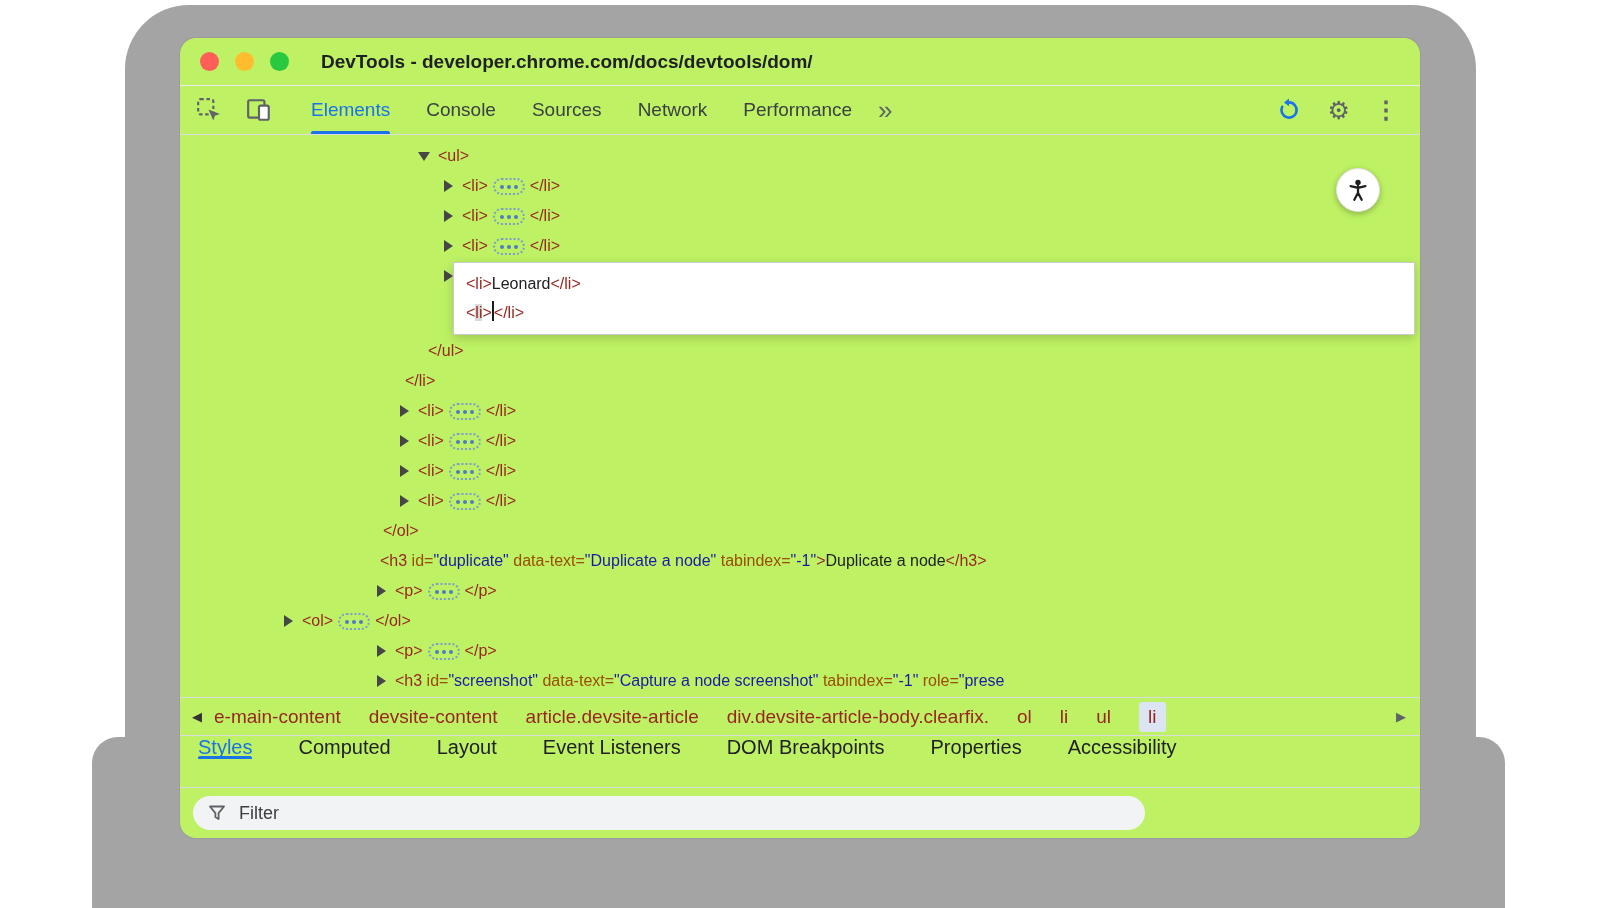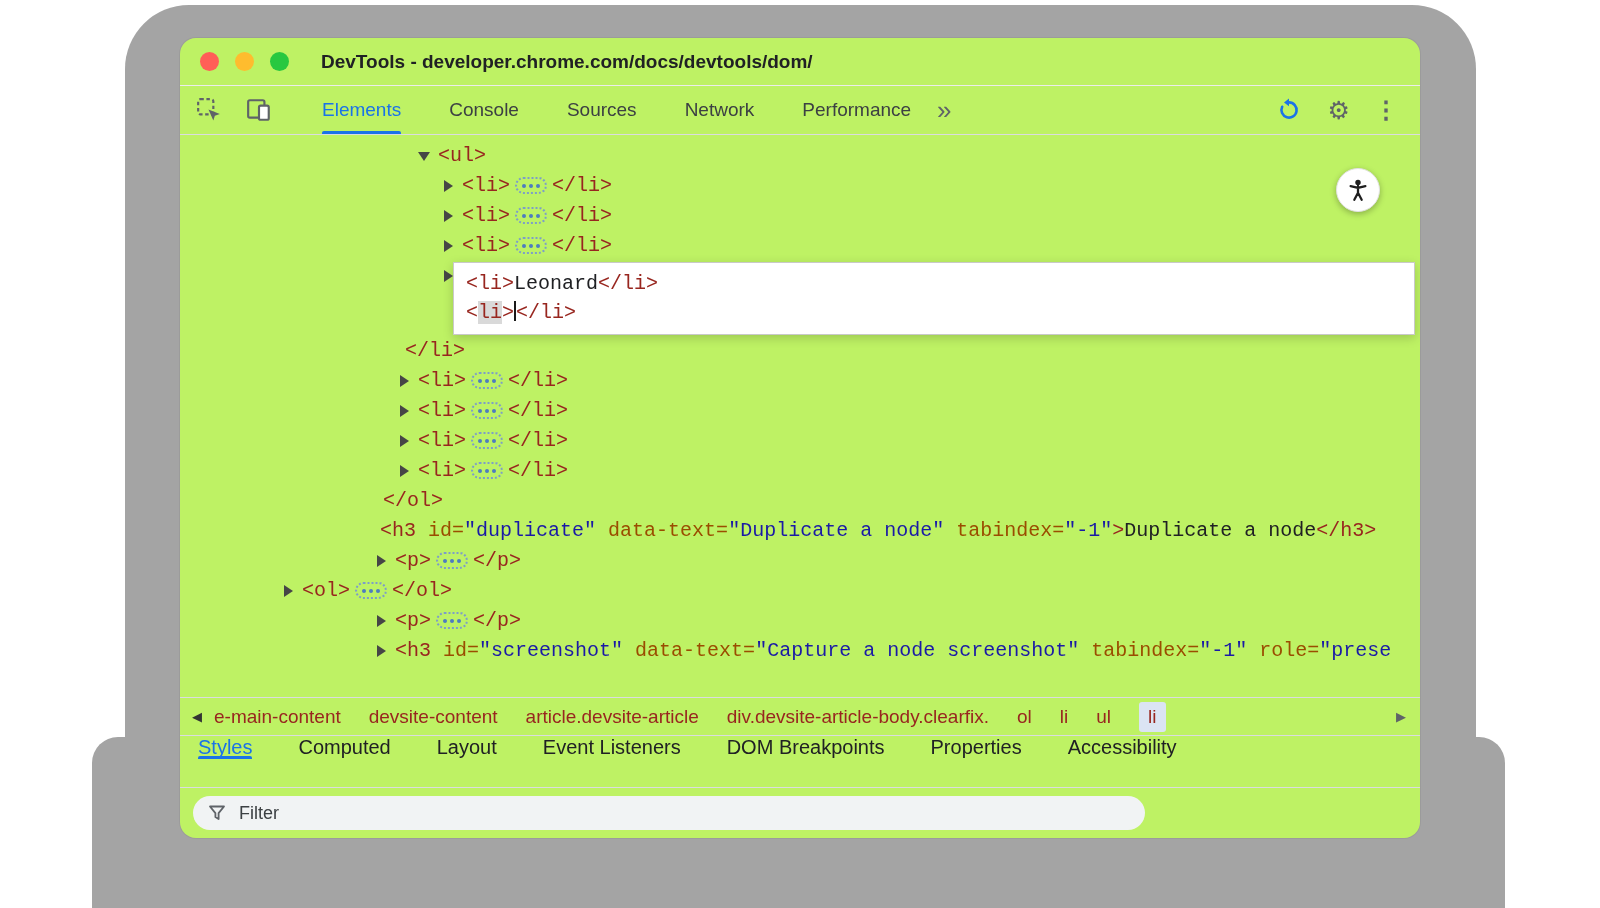--- a/index.html
+++ b/index.html
@@ -18,31 +18,31 @@
           border-radius:16px;overflow:hidden;box-shadow:0 0 0 1px rgba(0,0,0,.05)}
   
   .titlebar{height:48px;display:flex;align-items:center;border-bottom:1px solid #ececec;padding-left:20px}
   .dot{width:19px;height:19px;border-radius:50%;margin-right:16px;flex:none}
   .dot.red{background:#ff5f57}.dot.yellow{background:#febc2e}.dot.green{background:#28c840}
   .title{margin-left:16px;font-size:19px;font-weight:700;color:#202124;white-space:nowrap}
   
   .toolbar{height:49px;display:flex;align-items:center;border-bottom:1px solid #dadce0;
            padding:0 22px 0 14px;position:relative}
   .tool-icon{width:30px;height:30px;display:flex;align-items:center;justify-content:center;margin-right:20px;flex:none}
-  .tabs{display:flex;align-items:stretch;height:100%;margin-left:28px;gap:48px}
+  .tabs{display:flex;align-items:stretch;height:100%;margin-left:17px;gap:36px}
   .tab{display:flex;align-items:center;font-size:19px;color:#3c4043;position:relative;white-space:nowrap;cursor:default}
   .tab.active{color:var(--accent)}
   .tab.active::after{content:"";position:absolute;left:0;right:0;bottom:0;height:3px;background:var(--accent);border-radius:2px 2px 0 0}
   .more{font-size:26px;color:var(--icon-gray);margin-left:26px;line-height:1}
   .right-icons{margin-left:auto;display:flex;align-items:center;gap:24px}
   .gear{font-size:25px;color:var(--icon-gray);line-height:1}
   .kebab{font-size:24px;color:var(--icon-gray);font-weight:bold;line-height:1}
   
   .tree{position:relative;height:562px;overflow:hidden;
-        font-family:Liberation Mono, monospace;font-size:20px;color:var(--text)}
+        font-family:Liberation Sans, sans-serif;font-size:16px;color:var(--text)}
   .row{height:30px;line-height:30px;white-space:pre}
   .row.clipped{margin-top:-24px}
   .row.editrow{height:75px;position:relative}
   .arrow{display:inline-block;width:20px;height:30px;vertical-align:top;position:relative}
   .arrow.right::before{content:"";position:absolute;left:2px;top:9px;
         border-left:9px solid #464646;border-top:6px solid transparent;border-bottom:6px solid transparent}
   .arrow.down::before{content:"";position:absolute;left:0;top:11px;
         border-top:9px solid #464646;border-left:6px solid transparent;border-right:6px solid transparent}
   .seg.tag{color:var(--tag)} .seg.attr{color:var(--attr-name)}
   .seg.val{color:var(--attr-value)} .seg.text{color:var(--text)}
@@ -127,20 +127,21 @@
     </div>
   </div>
 
   <div class="tree" id="dom-tree">
       <div class="row clipped" style="padding-left: 225px;"><span class="arrow down"></span><span class="seg tag">&lt;li&gt;</span></div>
       <div class="row" style="padding-left: 238px;"><span class="arrow down"></span><span class="seg tag">&lt;ul&gt;</span></div>
       <div class="row" style="padding-left: 262px;"><span class="arrow right"></span><span class="seg tag">&lt;li&gt;</span><span class="pill"><i></i><i></i><i></i></span><span class="seg tag">&lt;/li&gt;</span></div>
       <div class="row" style="padding-left: 262px;"><span class="arrow right"></span><span class="seg tag">&lt;li&gt;</span><span class="pill"><i></i><i></i><i></i></span><span class="seg tag">&lt;/li&gt;</span></div>
       <div class="row" style="padding-left: 262px;"><span class="arrow right"></span><span class="seg tag">&lt;li&gt;</span><span class="pill"><i></i><i></i><i></i></span><span class="seg tag">&lt;/li&gt;</span></div>
       <div class="row editrow" style="padding-left: 262px;"><span class="arrow right"></span><div class="editbox"><div class="eline"><span class="seg tag">&lt;li&gt;</span><span class="seg text">Leonard</span><span class="seg tag">&lt;/li&gt;</span></div><div class="eline"><span class="seg tag">&lt;</span><span class="seg tag hl">li</span><span class="seg tag">&gt;</span><span class="tcaret"></span><span class="seg tag">&lt;/li&gt;</span></div></div></div>
+      <div class="row" style="padding-left: 248px;"><span class="seg tag">&lt;/ul&gt;</span></div>
       <div class="row" style="padding-left: 225px;"><span class="seg tag">&lt;/li&gt;</span></div>
       <div class="row" style="padding-left: 218px;"><span class="arrow right"></span><span class="seg tag">&lt;li&gt;</span><span class="pill"><i></i><i></i><i></i></span><span class="seg tag">&lt;/li&gt;</span></div>
       <div class="row" style="padding-left: 218px;"><span class="arrow right"></span><span class="seg tag">&lt;li&gt;</span><span class="pill"><i></i><i></i><i></i></span><span class="seg tag">&lt;/li&gt;</span></div>
       <div class="row" style="padding-left: 218px;"><span class="arrow right"></span><span class="seg tag">&lt;li&gt;</span><span class="pill"><i></i><i></i><i></i></span><span class="seg tag">&lt;/li&gt;</span></div>
       <div class="row" style="padding-left: 218px;"><span class="arrow right"></span><span class="seg tag">&lt;li&gt;</span><span class="pill"><i></i><i></i><i></i></span><span class="seg tag">&lt;/li&gt;</span></div>
       <div class="row" style="padding-left: 203px;"><span class="seg tag">&lt;/ol&gt;</span></div>
       <div class="row" style="padding-left: 200px;"><span class="seg tag">&lt;h3</span><span class="seg attr"> id</span><span class="seg attr">=</span><span class="seg val">"duplicate"</span><span class="seg attr"> data-text</span><span class="seg attr">=</span><span class="seg val">"Duplicate a node"</span><span class="seg attr"> tabindex</span><span class="seg attr">=</span><span class="seg val">"-1"</span><span class="seg tag">&gt;</span><span class="seg text">Duplicate a node</span><span class="seg tag">&lt;/h3&gt;</span></div>
       <div class="row" style="padding-left: 195px;"><span class="arrow right"></span><span class="seg tag">&lt;p&gt;</span><span class="pill"><i></i><i></i><i></i></span><span class="seg tag">&lt;/p&gt;</span></div>
       <div class="row" style="padding-left: 102px;"><span class="arrow right"></span><span class="seg tag">&lt;ol&gt;</span><span class="pill"><i></i><i></i><i></i></span><span class="seg tag">&lt;/ol&gt;</span></div>
       <div class="row" style="padding-left: 195px;"><span class="arrow right"></span><span class="seg tag">&lt;p&gt;</span><span class="pill"><i></i><i></i><i></i></span><span class="seg tag">&lt;/p&gt;</span></div>

